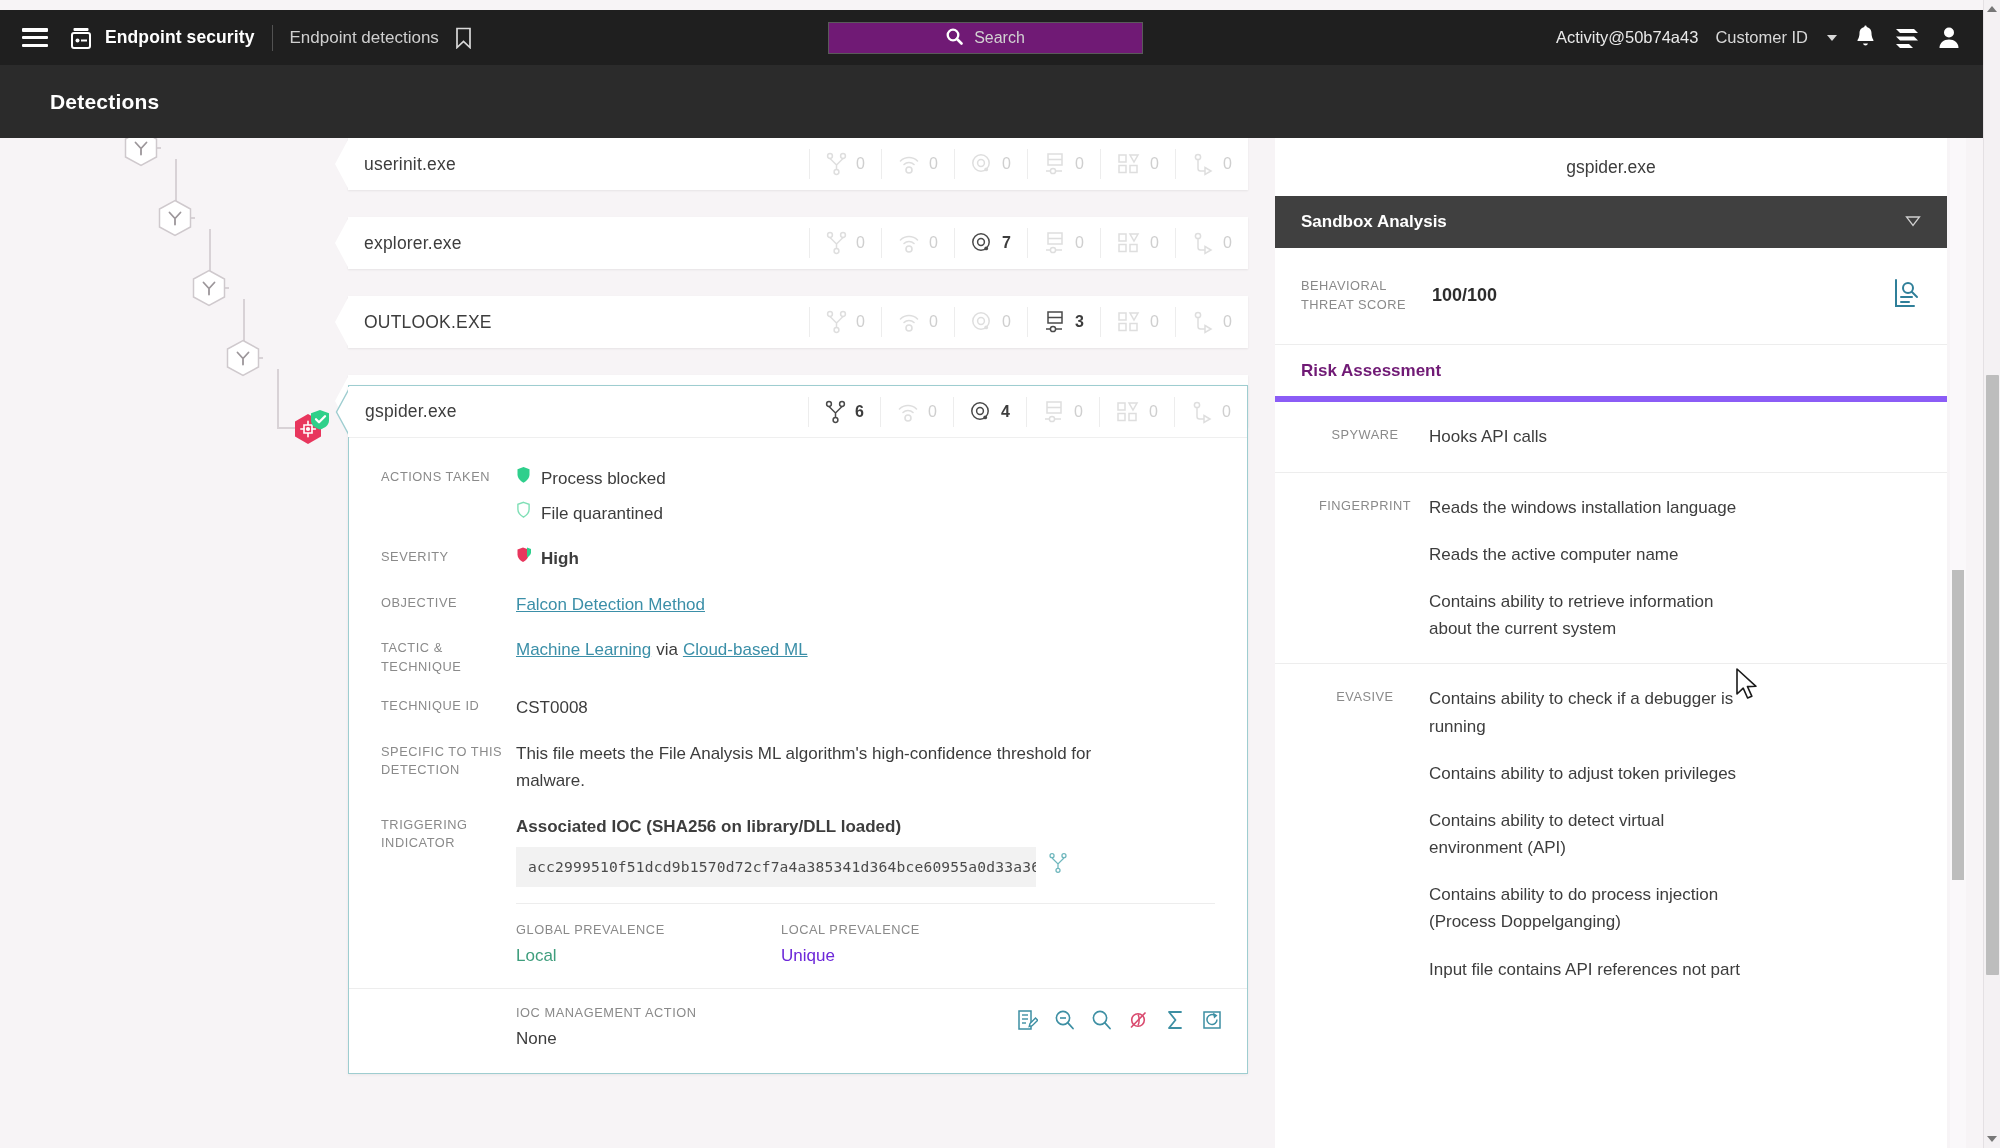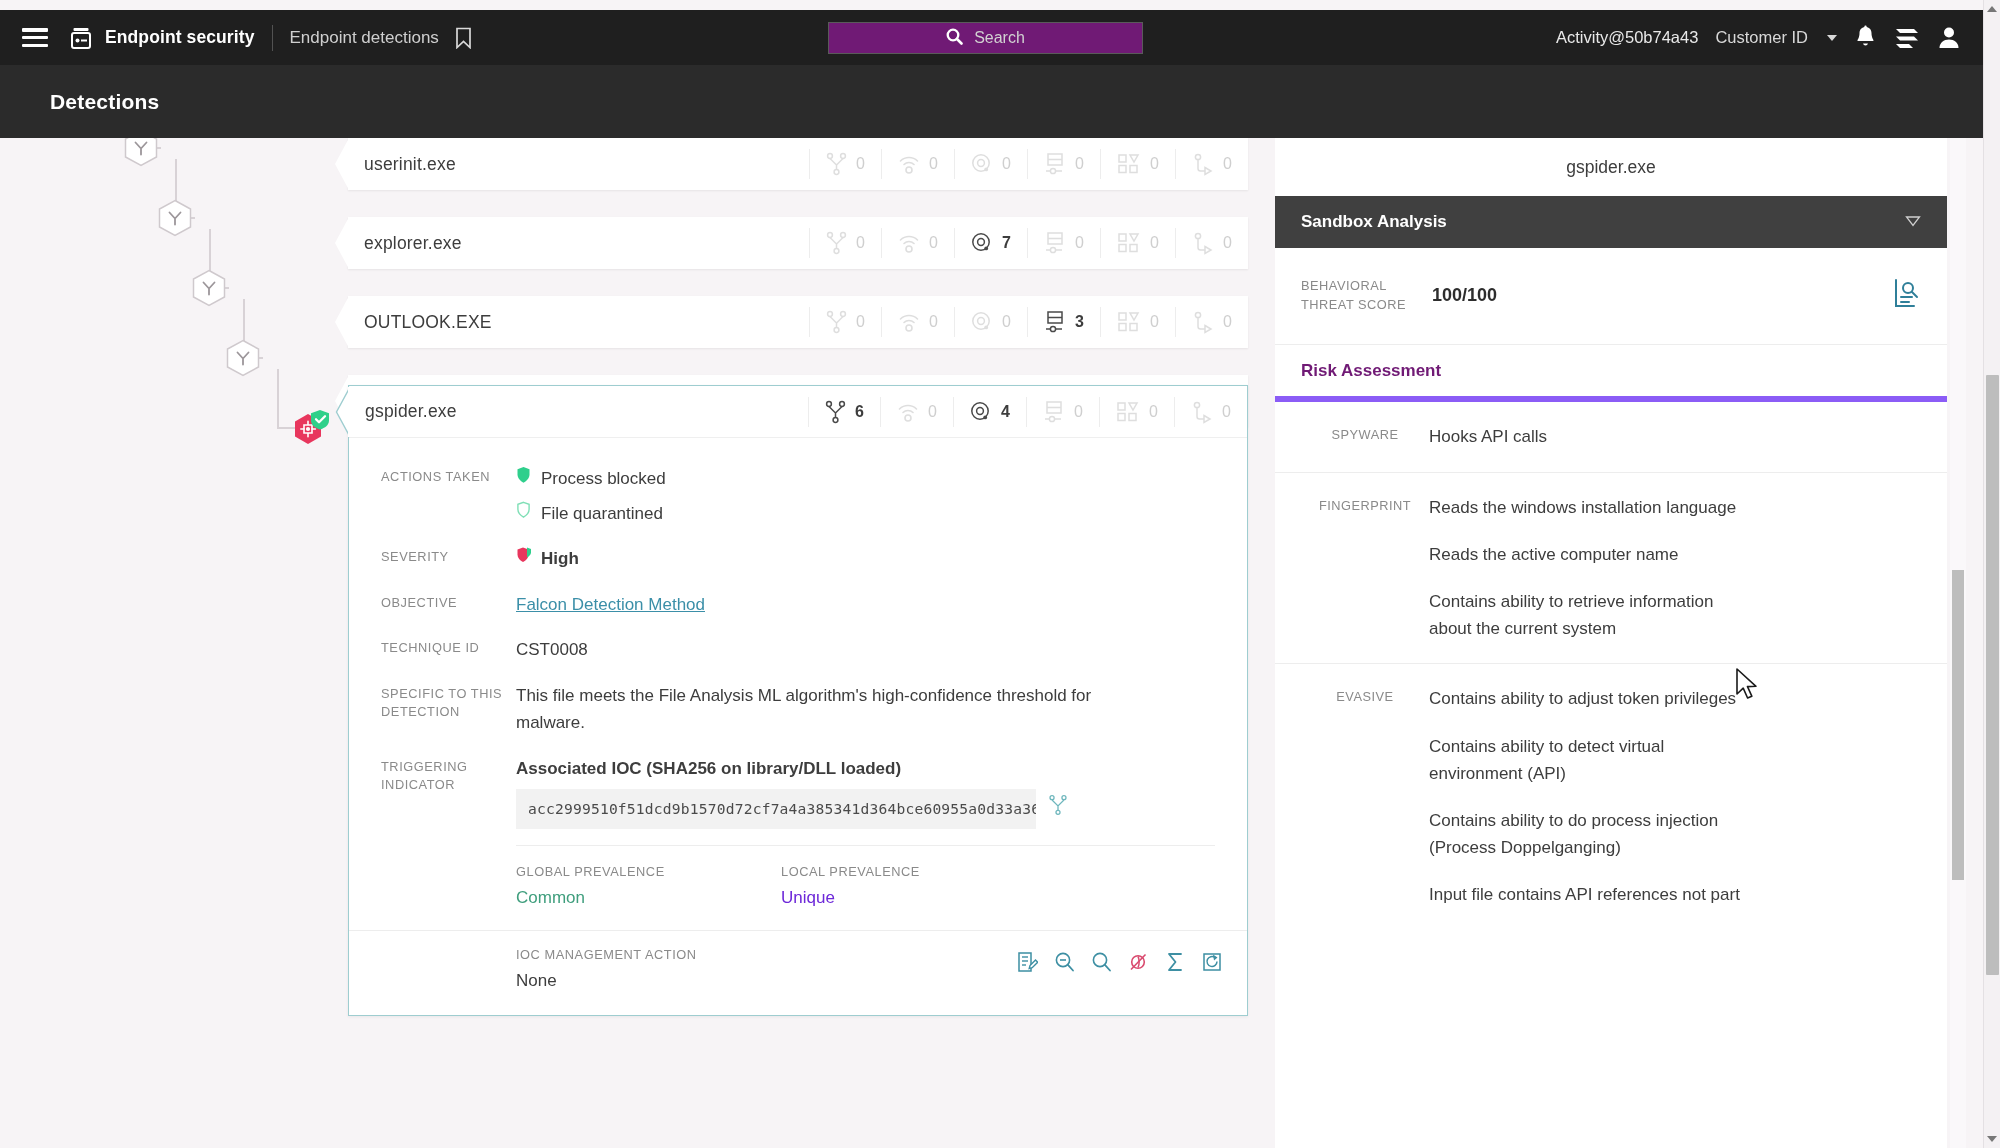--- a/index.html
+++ b/index.html
@@ -691,20 +691,26 @@
             </span>
           </div>
 
           <div class="drow">
             <span class="dlabel">Objective</span>
             <span class="dval">
               <a class="lnk" href="#">Falcon Detection Method</a>
             </span>
           </div>
 
+          <div class="drow">
+            <span class="dlabel">Tactic &amp; technique</span>
+            <span class="dval">
+              <a class="lnk" href="#">Machine Learning</a><span class="plain" style="margin:0 5px;">via</span><a class="lnk" href="#">Cloud-based ML</a>
+            </span>
+          </div>
 
           <div class="drow">
             <span class="dlabel">Technique ID</span>
             <span class="dval">CST0008</span>
           </div>
 
           <div class="drow">
             <span class="dlabel">Specific to this detection</span>
             <span class="dval" style="max-width:620px;">This file meets the File Analysis ML algorithm's high-confidence threshold for malware.</span>
           </div>
@@ -725,21 +731,21 @@
                 </span>
               </span>
             </span>
           </div>
 
           <div class="hr-line"></div>
 
           <div class="prev">
             <span class="prevcell">
               <span class="prevlbl" style="display:block; text-transform:uppercase;">Global prevalence</span>
-              <span class="prevval common">Common</span>
+              <span class="prevval common">Local</span>
             </span>
             <span class="prevcell">
               <span class="prevlbl" style="display:block; text-transform:uppercase;">Local prevalence</span>
               <span class="prevval unique">Unique</span>
             </span>
           </div>
 
           <div class="iocrow">
             <span class="iocleft">
               <span class="ilbl" style="display:block; text-transform:uppercase;">IOC management action</span>
@@ -835,20 +841,21 @@
         <span class="ra-items">
           <p>Reads the windows installation language</p>
           <p>Reads the active computer name</p>
           <p style="max-width:330px;">Contains ability to retrieve information about the current system</p>
         </span>
       </div>
 
       <div class="ra-row">
         <span class="ra-lbl" style="text-transform:uppercase;">Evasive</span>
         <span class="ra-items">
+          <p style="max-width:320px;">Contains ability to check if a debugger is running</p>
           <p>Contains ability to adjust token privileges</p>
           <p style="max-width:300px;">Contains ability to detect virtual environment (API)</p>
           <p style="max-width:330px;">Contains ability to do process injection (Process Doppelganging)</p>
           <p style="max-width:380px;">Input file contains API references not part</p>
         </span>
       </div>
     </div>
 
     <div class="sb-inner" style="position:absolute; right:17px; top:0; height:1010px;">
       <div class="thumb" style="top:432px; height:310px;"></div>

